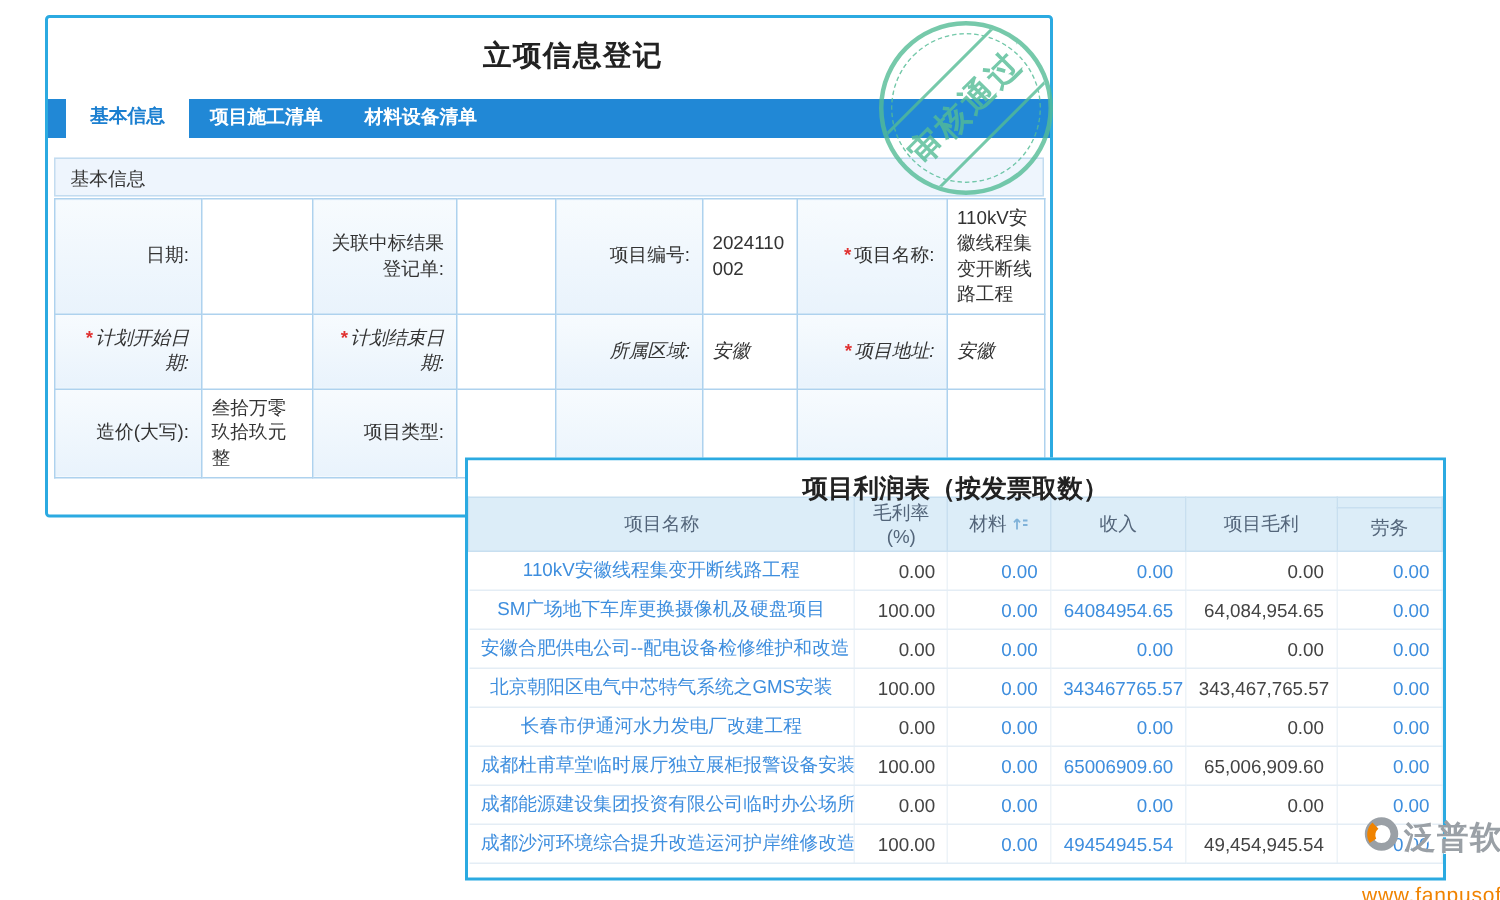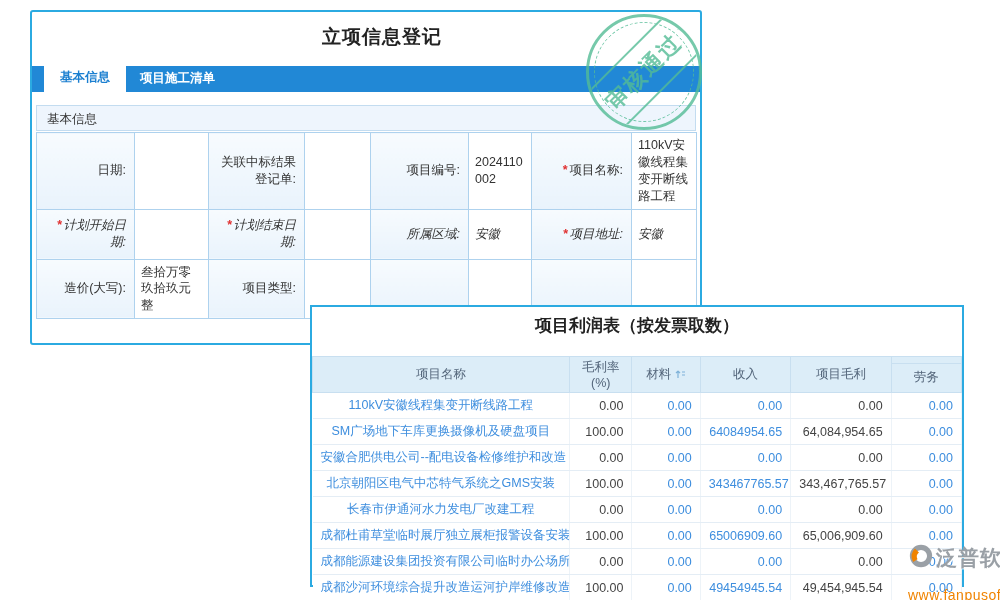--- a/index.html
+++ b/index.html
@@ -24,21 +24,21 @@
   table.form td.lbl{background:linear-gradient(180deg,#F7FBFE,#E9F3FC);text-align:right;
                     padding:4px 8px;color:#333;}
   table.form td.val{background:#fff;text-align:left;padding:4px 6px;color:#333;}
   .req{color:#E03131;font-weight:bold;margin-right:2px;}
   .form tr:nth-child(1){height:75px;} .form tr:nth-child(2){height:50px;font-style:italic;}
   .form tr:nth-child(3){height:50px;} .form tr:nth-child(4){height:38px;}
 
   
   .panel2{position:absolute;left:310px;top:305px;width:650px;height:278px;
           background:#fff;border:2px solid #2BAAE1;z-index:5;}
-  .p2-title{height:49px;line-height:38px;text-align:center;font-size:17px;
+  .p2-title{height:24px;line-height:38px;text-align:center;font-size:17px;
             font-weight:bold;color:#222;background:#fff;}
   table.profit{border-collapse:collapse;table-layout:fixed;width:650px;}
   table.profit th{background:#DCEDF8;color:#53657A;font-weight:normal;font-size:12.5px;
                   border:1px solid #C8DFF0;padding:2px 6px;}
   table.profit td{font-size:12.5px;border-bottom:1px solid #E4EDF5;border-right:1px solid #EDF3F8;
                   padding:2px 8px;height:21px;white-space:nowrap;overflow:hidden;background:#fff;}
   td.c-name{color:#3E8EDE;text-align:center;cursor:pointer;}
   td.c-num{text-align:right;color:#444;}
   td.c-blue{text-align:right;color:#3E8EDE;cursor:pointer;}
   .sort-ic{display:inline-block;vertical-align:-1px;margin-left:4px;}
@@ -65,20 +65,21 @@
 </head>
 <body>
 
 <div class="canvas">
 
   <section class="panel1">
     <div class="p1-title">立项信息登记</div>
     <div class="tabbar">
         <div class="tab active">基本信息</div>
         <div class="tab">项目施工清单</div>
+        <div class="tab">材料设备清单</div>
       </div>
     <div class="section-hdr">基本信息</div>
     <table class="form">
       <colgroup>
         <col style="width:98px">
           <col style="width:74px">
           <col style="width:96px">
           <col style="width:66px">
         <col style="width:98px">
           <col style="width:63px">

